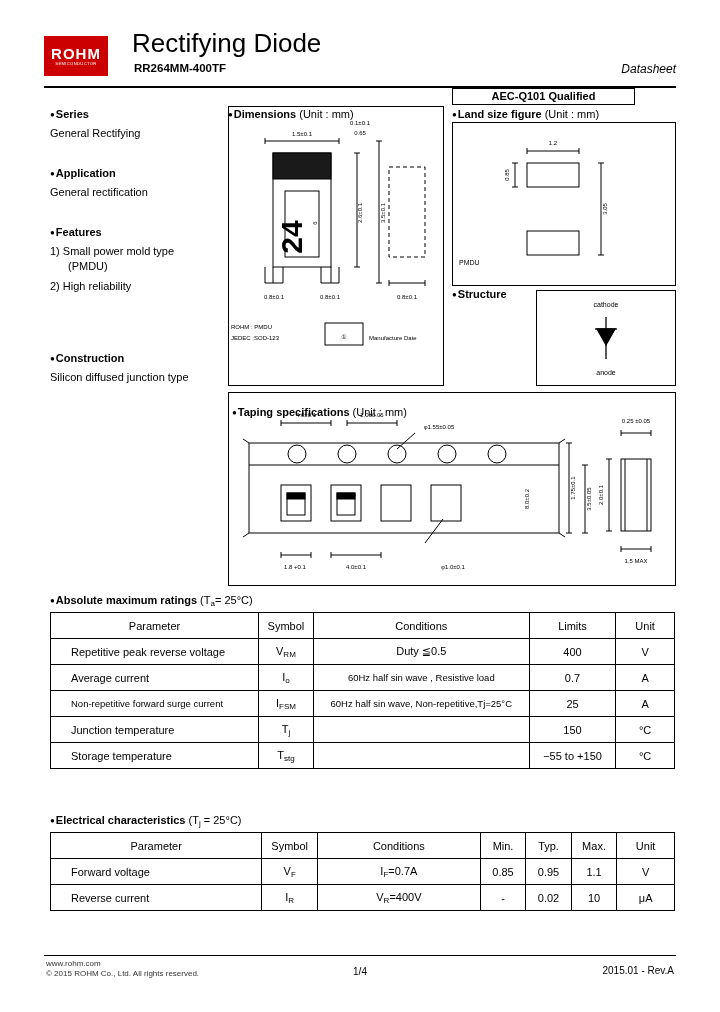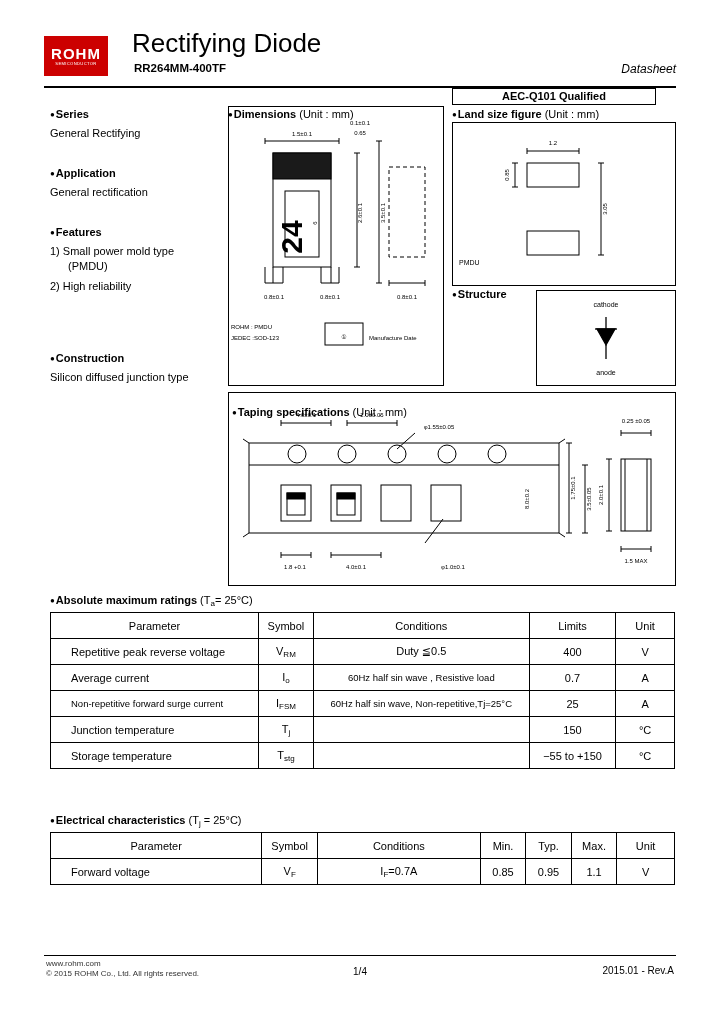--- a/index.html
+++ b/index.html
@@ -44,21 +44,21 @@
     position:absolute; left:90px; top:38px;
     font-size:11.5px; font-weight:bold;
   }
   .datasheet{
     position:absolute; right:0; top:38px;
     font-size:12px; font-style:italic;
   }
   
   .aecbar{
     position:absolute; left:408px; top:64px;
-    width:204px; height:17px;
+    width:183px; height:17px;
     border:1px solid #000;
     box-sizing:border-box;
     text-align:center;
     font-size:11px; font-weight:bold;
     line-height:15px;
   }
   
   .bullet{ font-weight:bold; font-size:11px; }
   .bullet::before{content:"\25CF"; font-size:8px; vertical-align:1px; margin-right:1px;}
   .txt{ font-size:11px; }
@@ -401,20 +401,29 @@
       </tr>
       <tr>
         <td class="left">Forward voltage</td>
         <td><span>V</span><span class="sub">F</span></td>
         <td><span>I</span><span class="sub">F</span><span>=0.7A</span></td>
         <td>0.85</td>
         <td>0.95</td>
         <td>1.1</td>
         <td>V</td>
       </tr>
+      <tr>
+        <td class="left">Reverse current</td>
+        <td><span>I</span><span class="sub">R</span></td>
+        <td><span>V</span><span class="sub">R</span><span>=400V</span></td>
+        <td>-</td>
+        <td>0.02</td>
+        <td>10</td>
+        <td>μA</td>
+      </tr>
     </tbody>
       </table>
   </div>
 
   <div class="footer">
     <div class="f-left">
       <span>www.rohm.com</span>
       <span class="l2">© 2015  ROHM Co., Ltd. All rights reserved.</span>
     </div>
     <div class="f-center">1/4</div>

